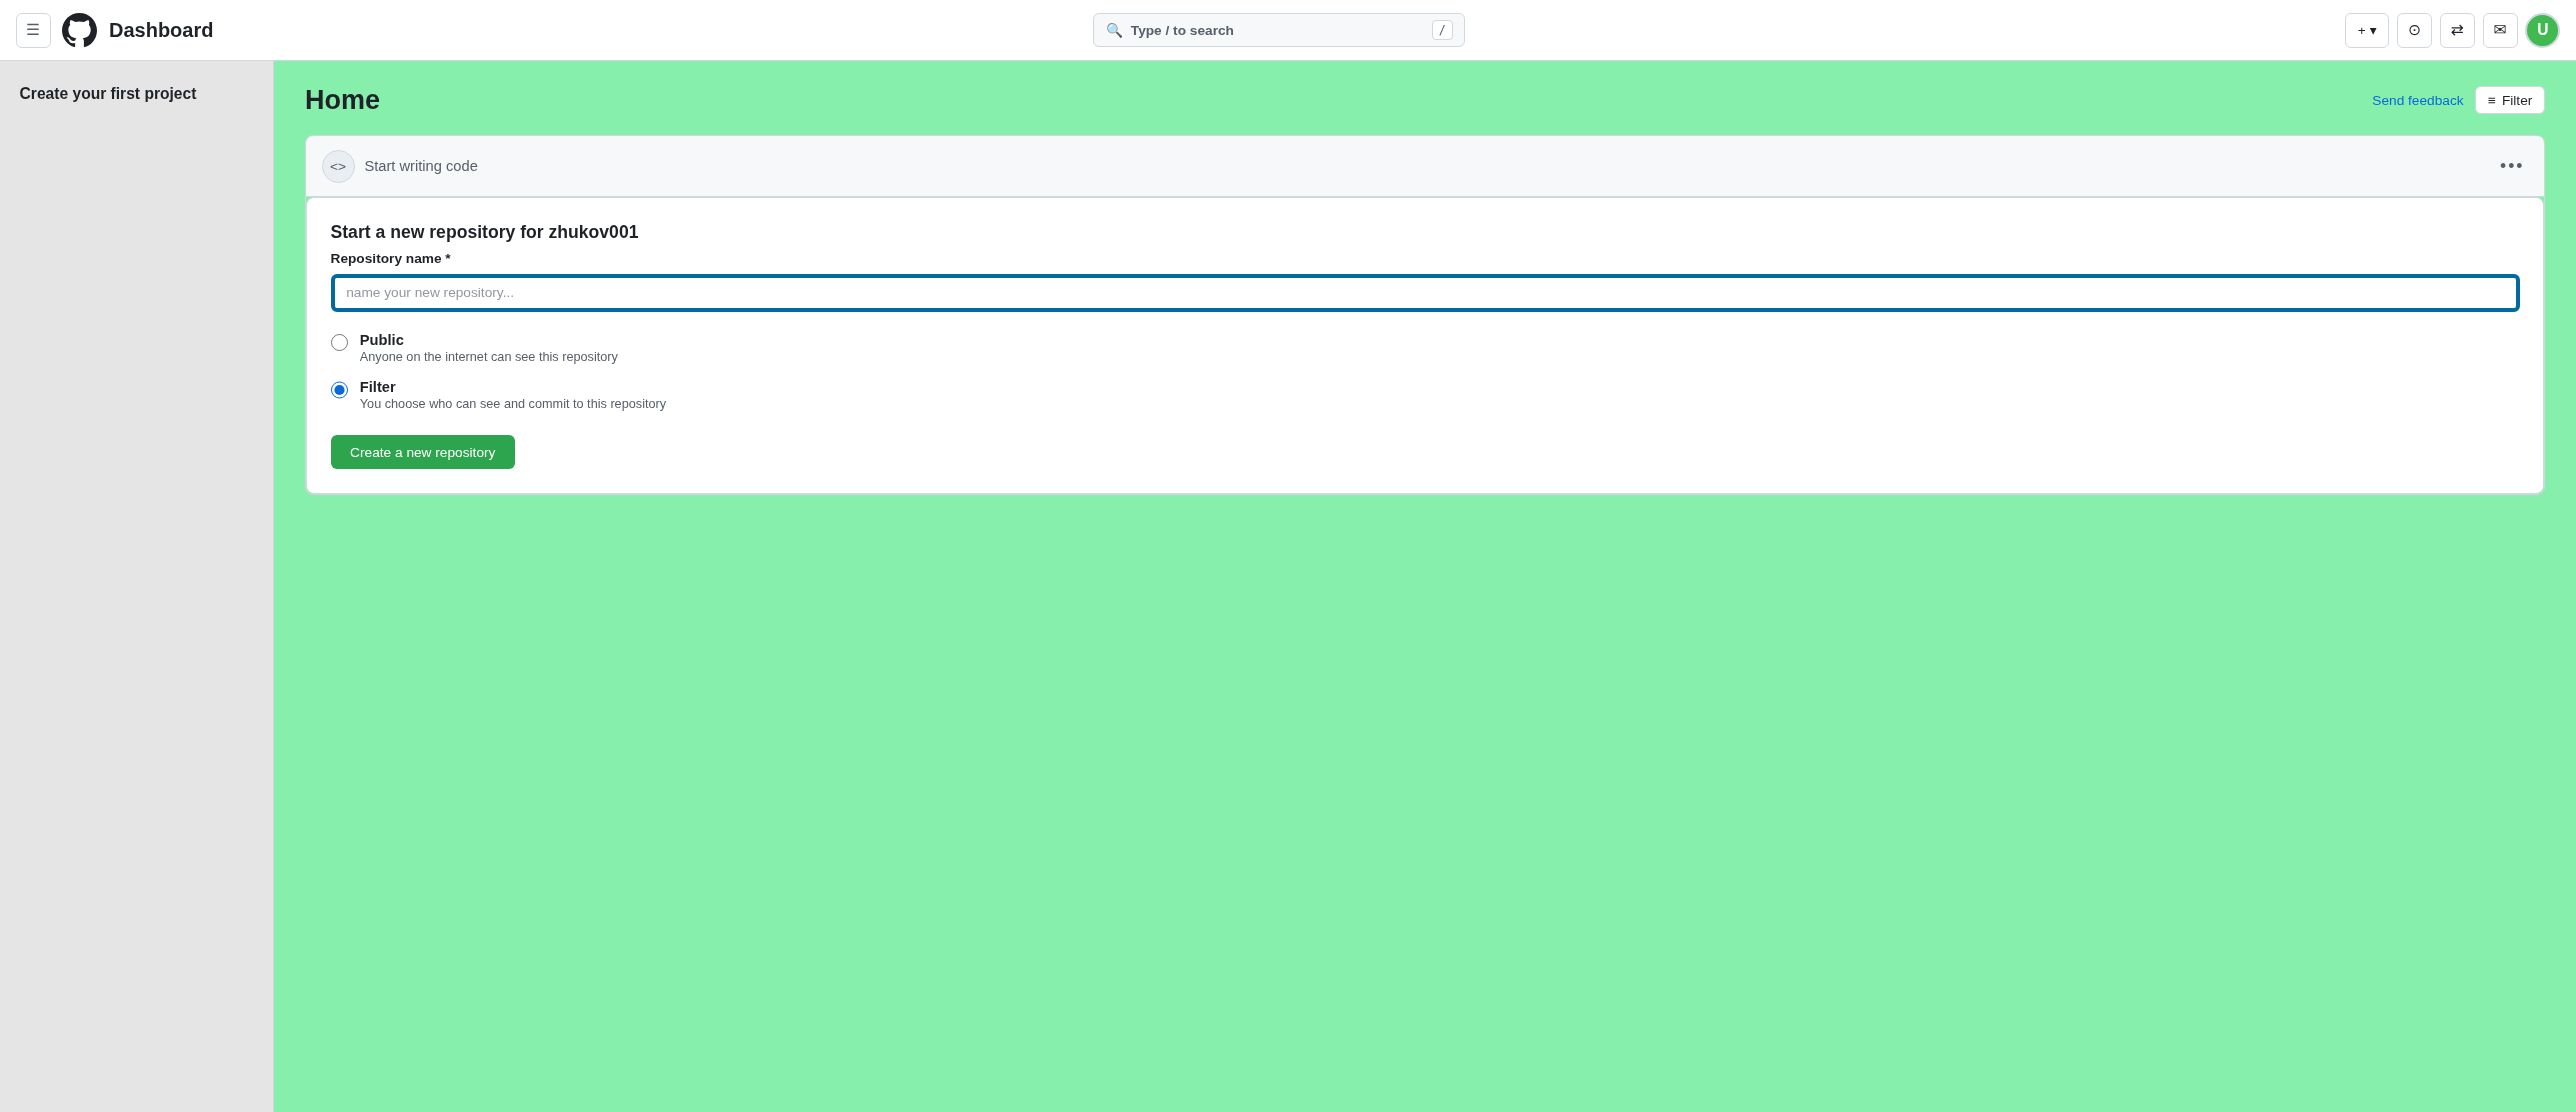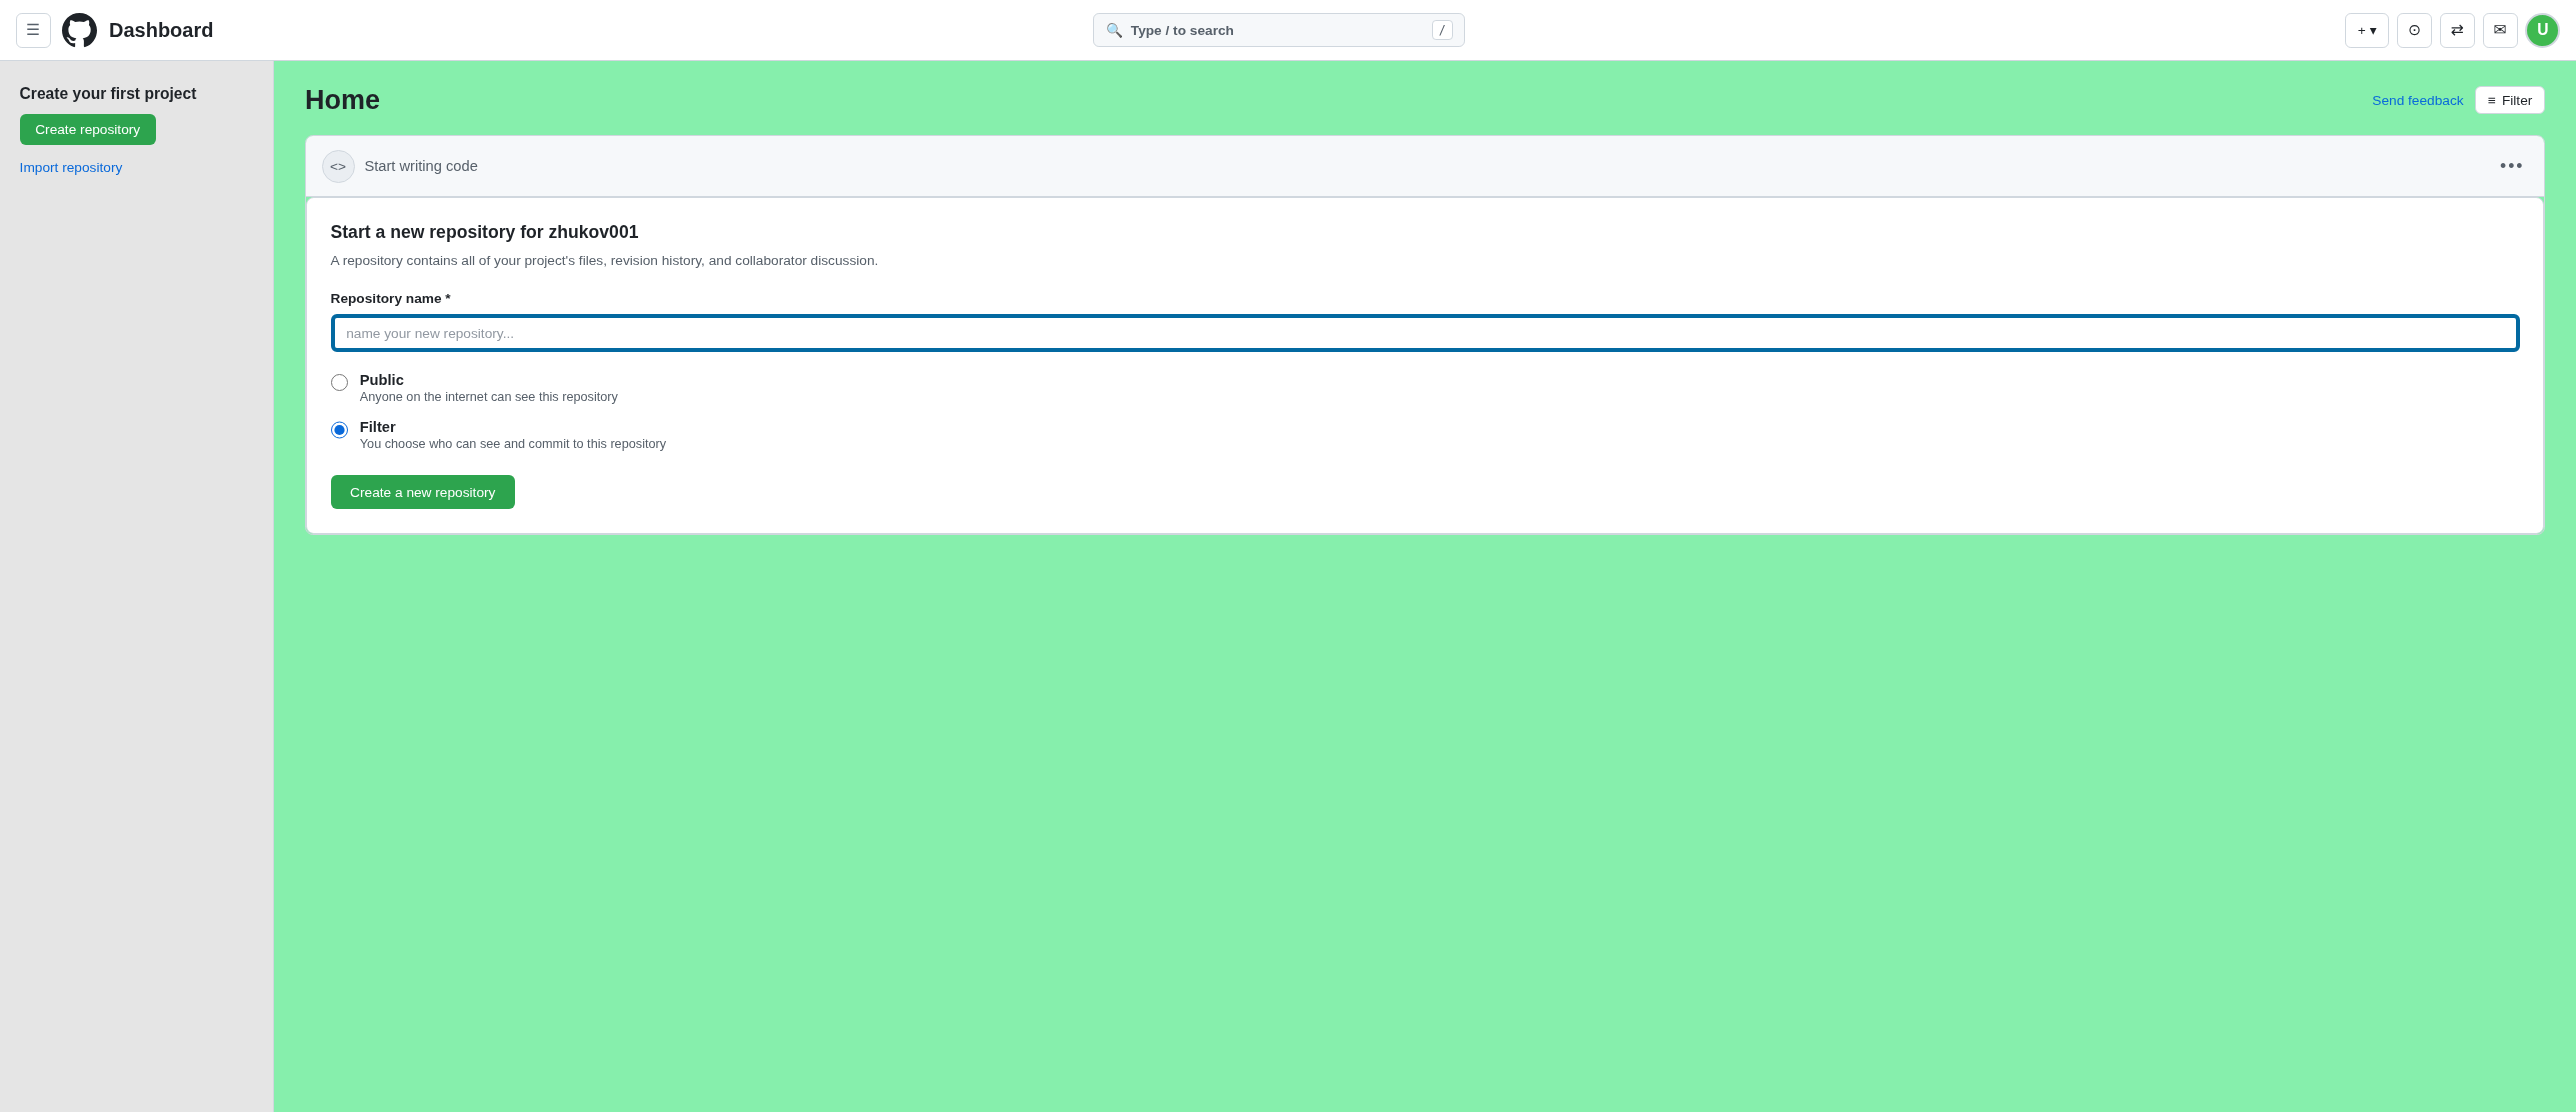--- a/index.html
+++ b/index.html
@@ -392,24 +392,20 @@
     <div class="avatar-btn">
       <span>U</span>
     </div>
   </div>
 </header>
 
 <div class="layout">
 
   <aside class="sidebar">
     <h2 class="sidebar-heading">Create your first project</h2>
-    <div class="sidebar-actions">
-      <button class="create-repo-btn">Create repository</button>
-      <button class="import-repo-link">Import repository</button>
-    </div>
   </aside>
 
   <main class="main">
 
     <div class="page-header">
       <h1 class="page-title">Home</h1>
       <div class="page-header-actions">
         <button class="send-feedback-link">Send feedback</button>
         <button class="filter-btn">
           <span>≡</span>
@@ -426,21 +422,20 @@
           </div>
           <span class="start-card-title">Start writing code</span>
         </div>
         <button class="more-btn">
           <span>•••</span>
         </button>
       </div>
 
       <div class="repo-form-card">
         <h2 class="repo-form-title">Start a new repository for zhukov001</h2>
-        <p class="repo-form-description">A repository contains all of your project's files, revision history, and collaborator discussion.</p>
 
         <label class="form-label">Repository name *</label>
         <input class="repo-name-input" type="text" placeholder="name your new repository..." style="">
 
         
         <div class="radio-option">
           <input type="radio" class="radio-input" name="visibility" value="public" style="">
           <div class="radio-content">
             <div class="radio-label">Public</div>
             <div class="radio-sublabel">Anyone on the internet can see this repository</div>

